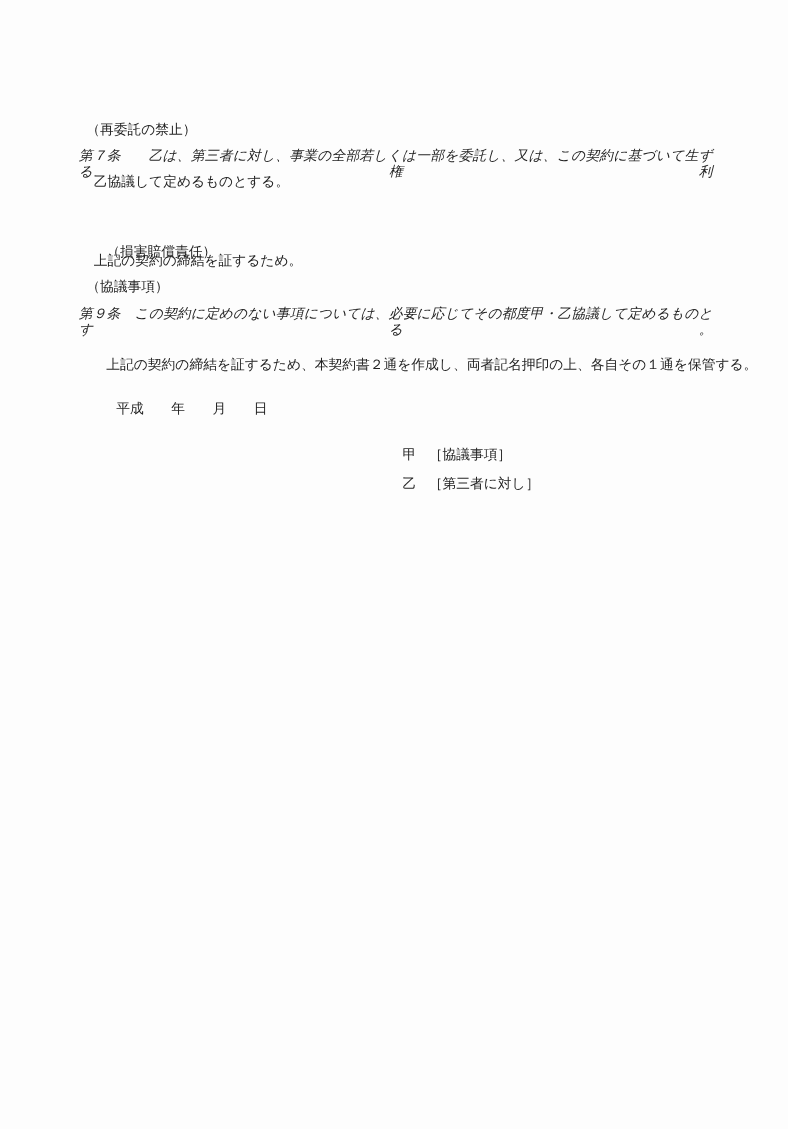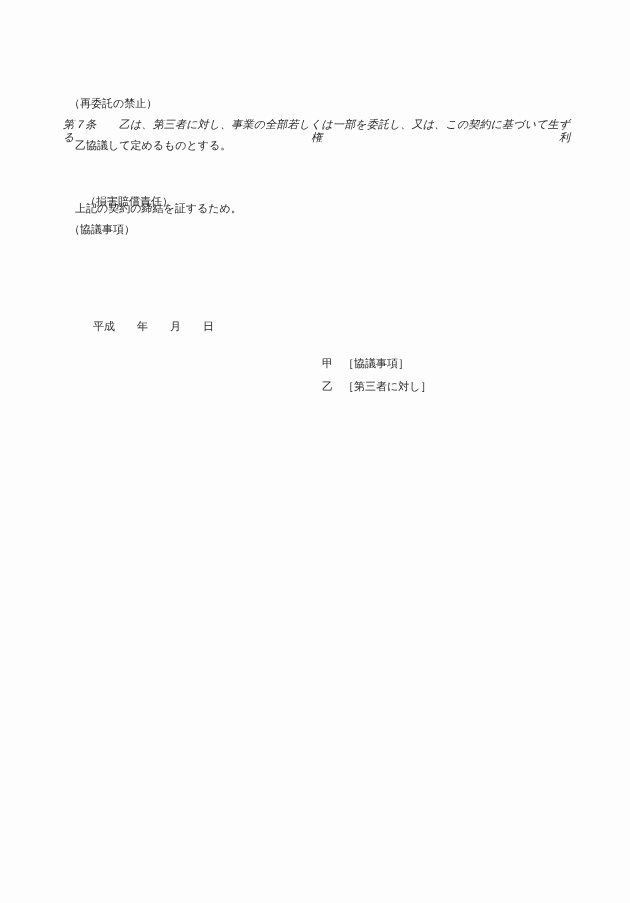--- a/index.html
+++ b/index.html
@@ -48,21 +48,23 @@
 
   <div class="line" style="left:75px; top:139px;">乙協議して定めるものとする。</div>
 
   <div class="line" style="left:85px; top:160px;margin-top:35px;">（損害賠償責任）</div>
 
 
   <div class="line" style="left:75px; top:202px;">上記の契約の締結を証するため。</div>
 
   <div class="line" style="left:69px; top:223px;">（協議事項）</div>
 
+  <div class="line just" style="left:63px; top:244px;">第９条　この契約に定めのない事項については、必要に応じてその都度甲・乙協議して定めるものとする。</div>
 
+  <div class="line" style="left:85px; top:285px;">上記の契約の締結を証するため、本契約書２通を作成し、両者記名押印の上、各自その１通を保管する。</div>
 
   <div class="line" style="left:93px; top:320px;">平成　　年　　月　　日</div>
 
   <div class="line sig-row" style="left:322px; top:357px;">
     <span>甲</span>
     <span>［協議事項］</span>
   </div>
 
   <div class="line sig-row" style="left:322px; top:380px;">
     <span>乙</span>

